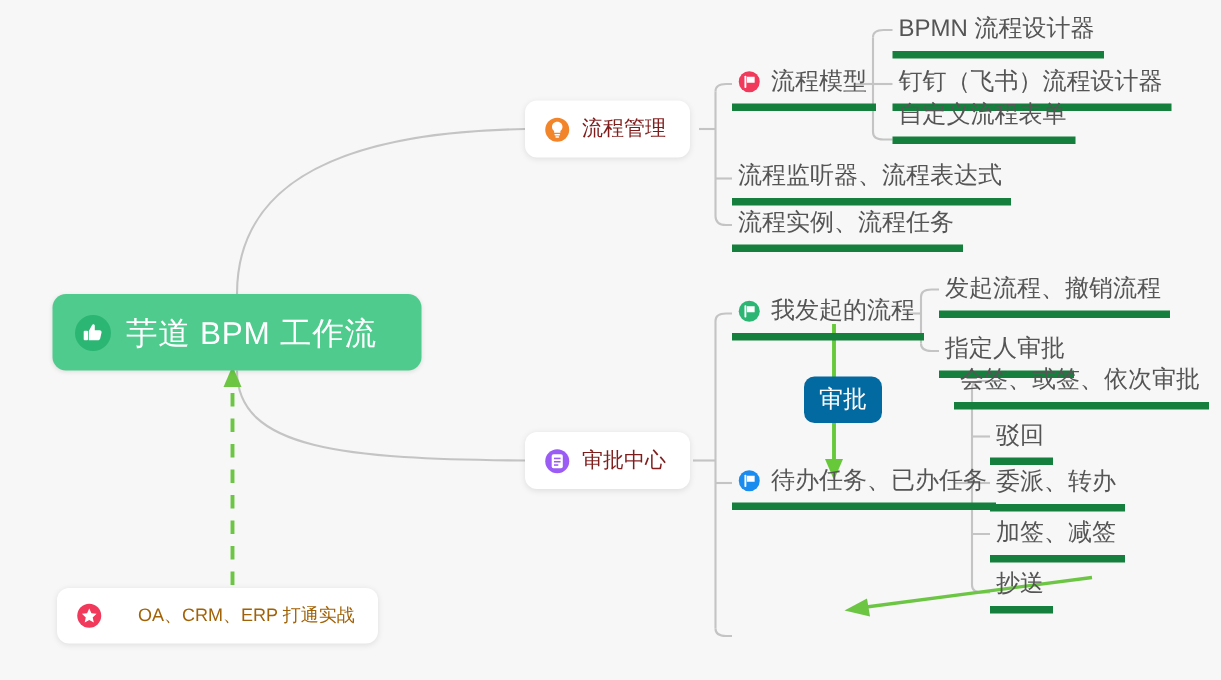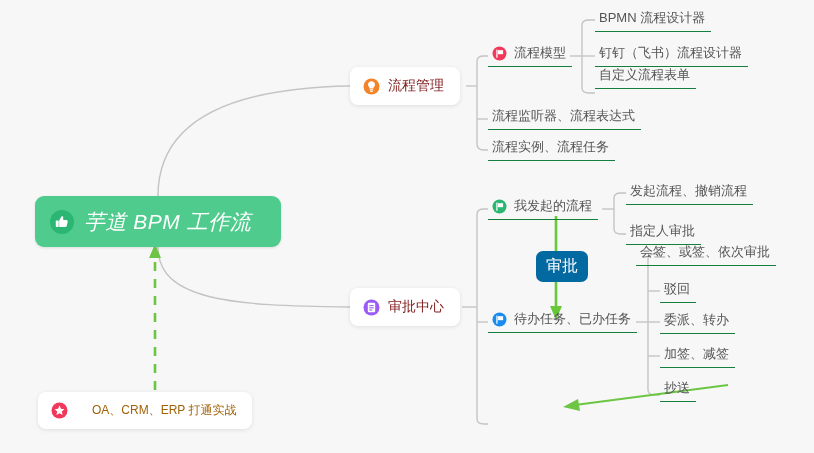--- a/index.html
+++ b/index.html
@@ -24,21 +24,20 @@
   .root-node {
     position: absolute;
     left: 35px; top: 196px;
     width: 246px; height: 51px;
     background: #4ecb8d;
     border-radius: 9px;
     display: flex; align-items: center;
     padding-left: 14px;
     box-shadow: 0 1px 3px rgba(0,0,0,0.10);
     z-index: 6;
-    font-style: italic;
   }
   .root-label {
     color: #ffffff;
     font-size: 21px;
     letter-spacing: 0.5px;
     margin-left: 9px;
     white-space: nowrap;
   }
 
   
@@ -73,24 +72,24 @@
     box-shadow: 0 1px 4px rgba(0,0,0,0.10);
     z-index: 5;
   }
   #card-integration .branch-label { color: #a16207; font-size: 12px; margin-left: 24px; }
 
   
   .node {
     position: absolute;
     display: flex; align-items: center;
     white-space: nowrap;
-    font-size: 13px;
+    font-size: 16px;
     color: #555555;
     padding: 0 6px 4px 4px;
-    border-bottom: 1px solid #15803d;
+    border-bottom: 5px solid #15803d;
     z-index: 4;
     background: transparent;
   }
   .node .n-label { margin-left: 0; }
   .node.with-icon .n-label { margin-left: 7px; }
 
   
   .ic {
     display: inline-flex;
     align-items: center; justify-content: center;

